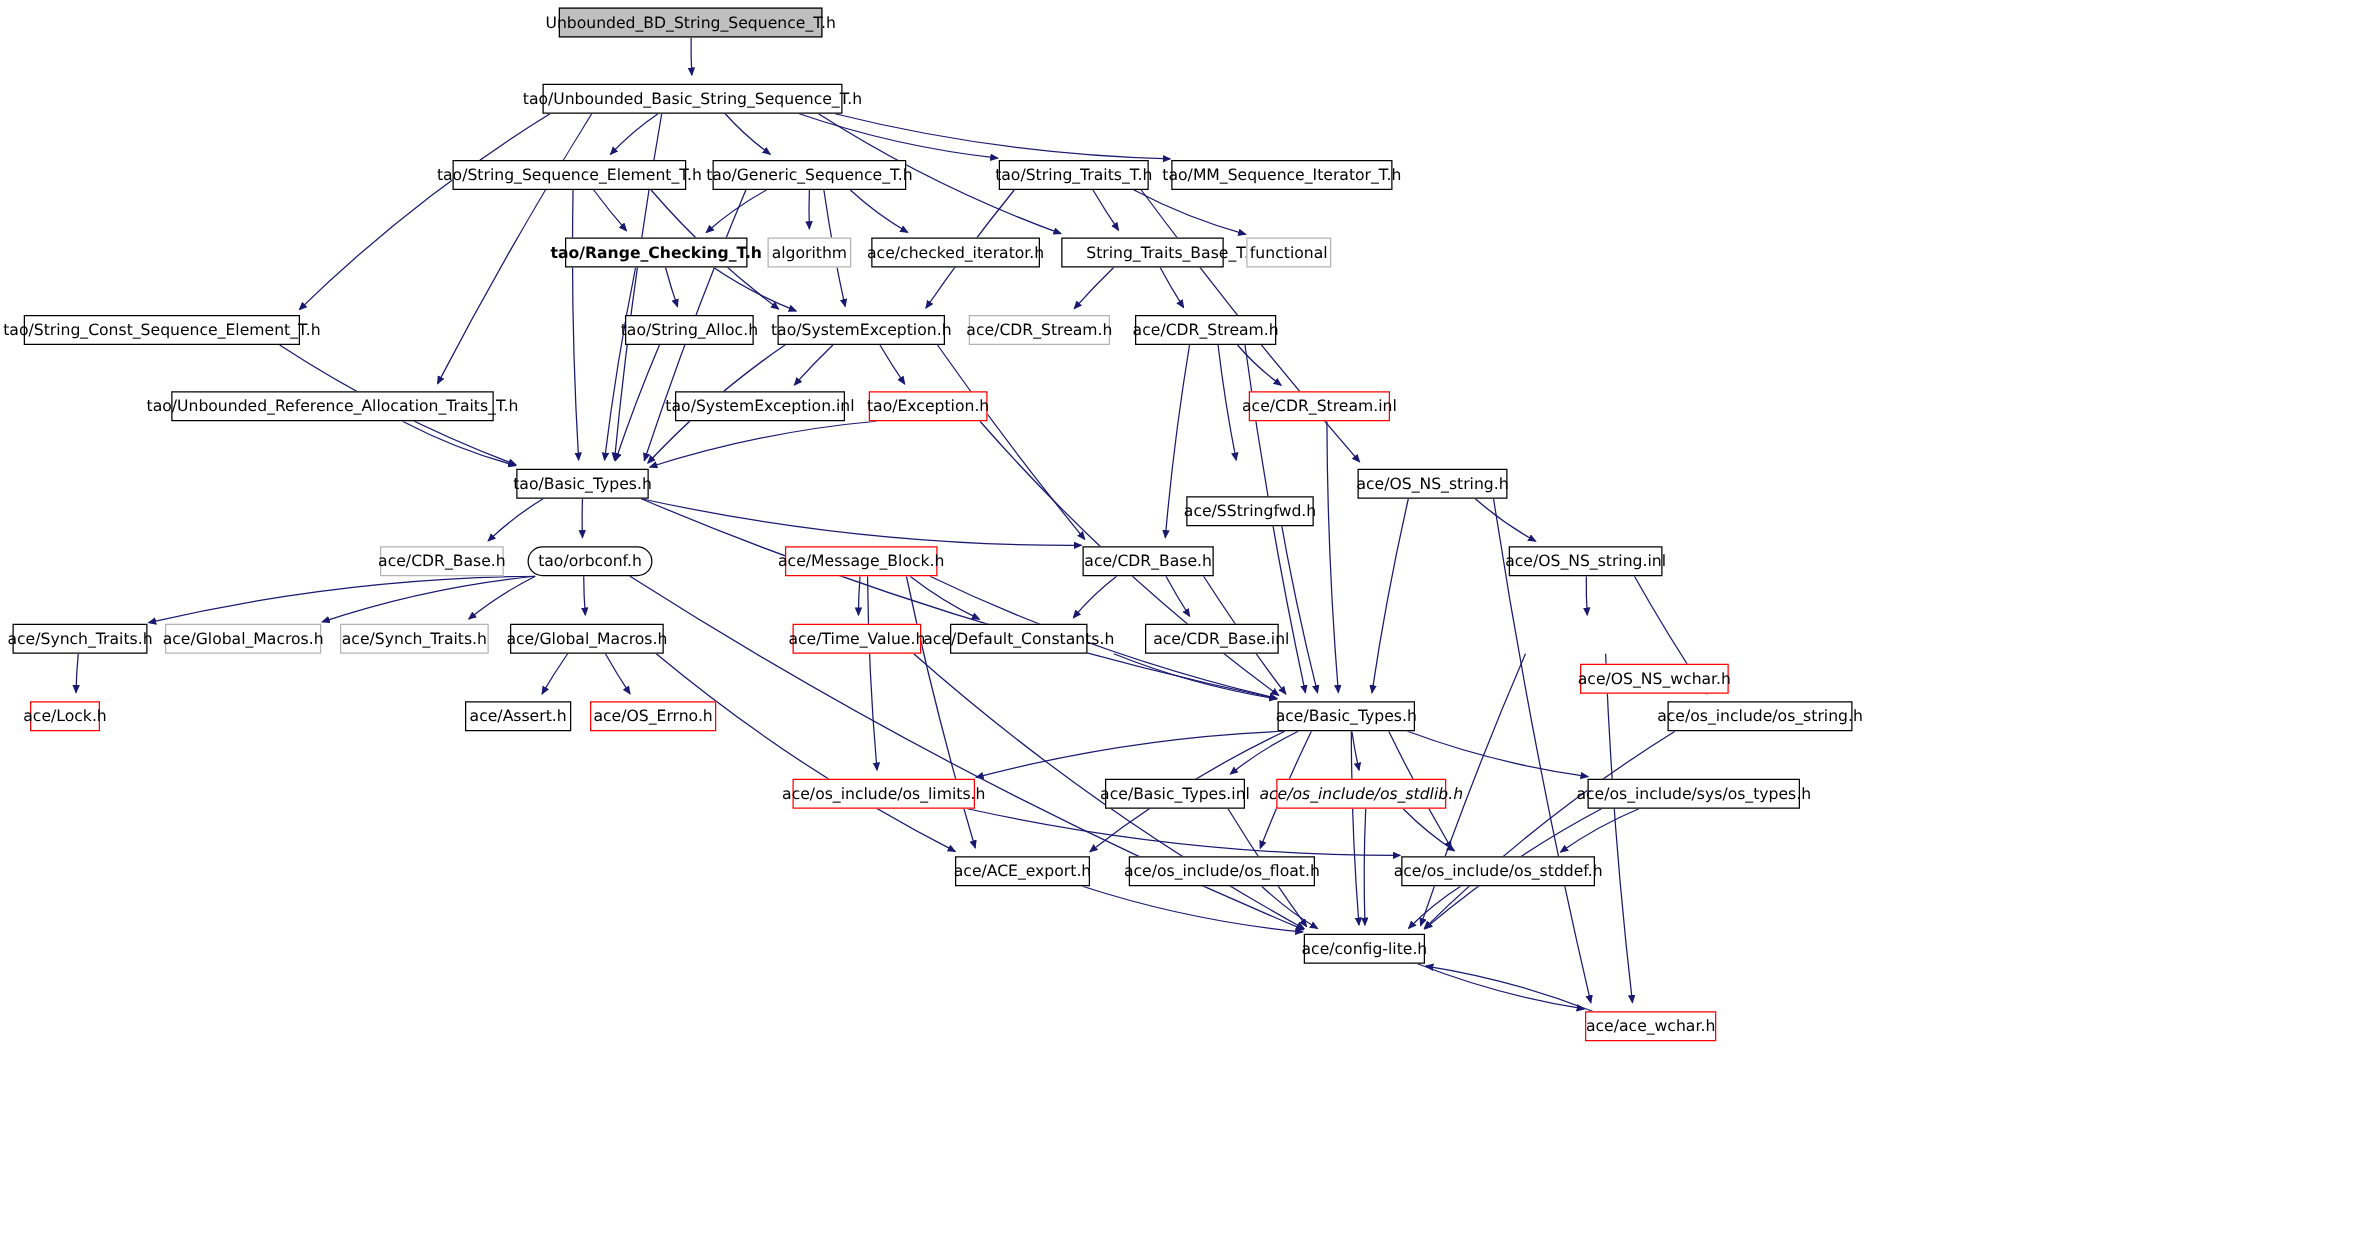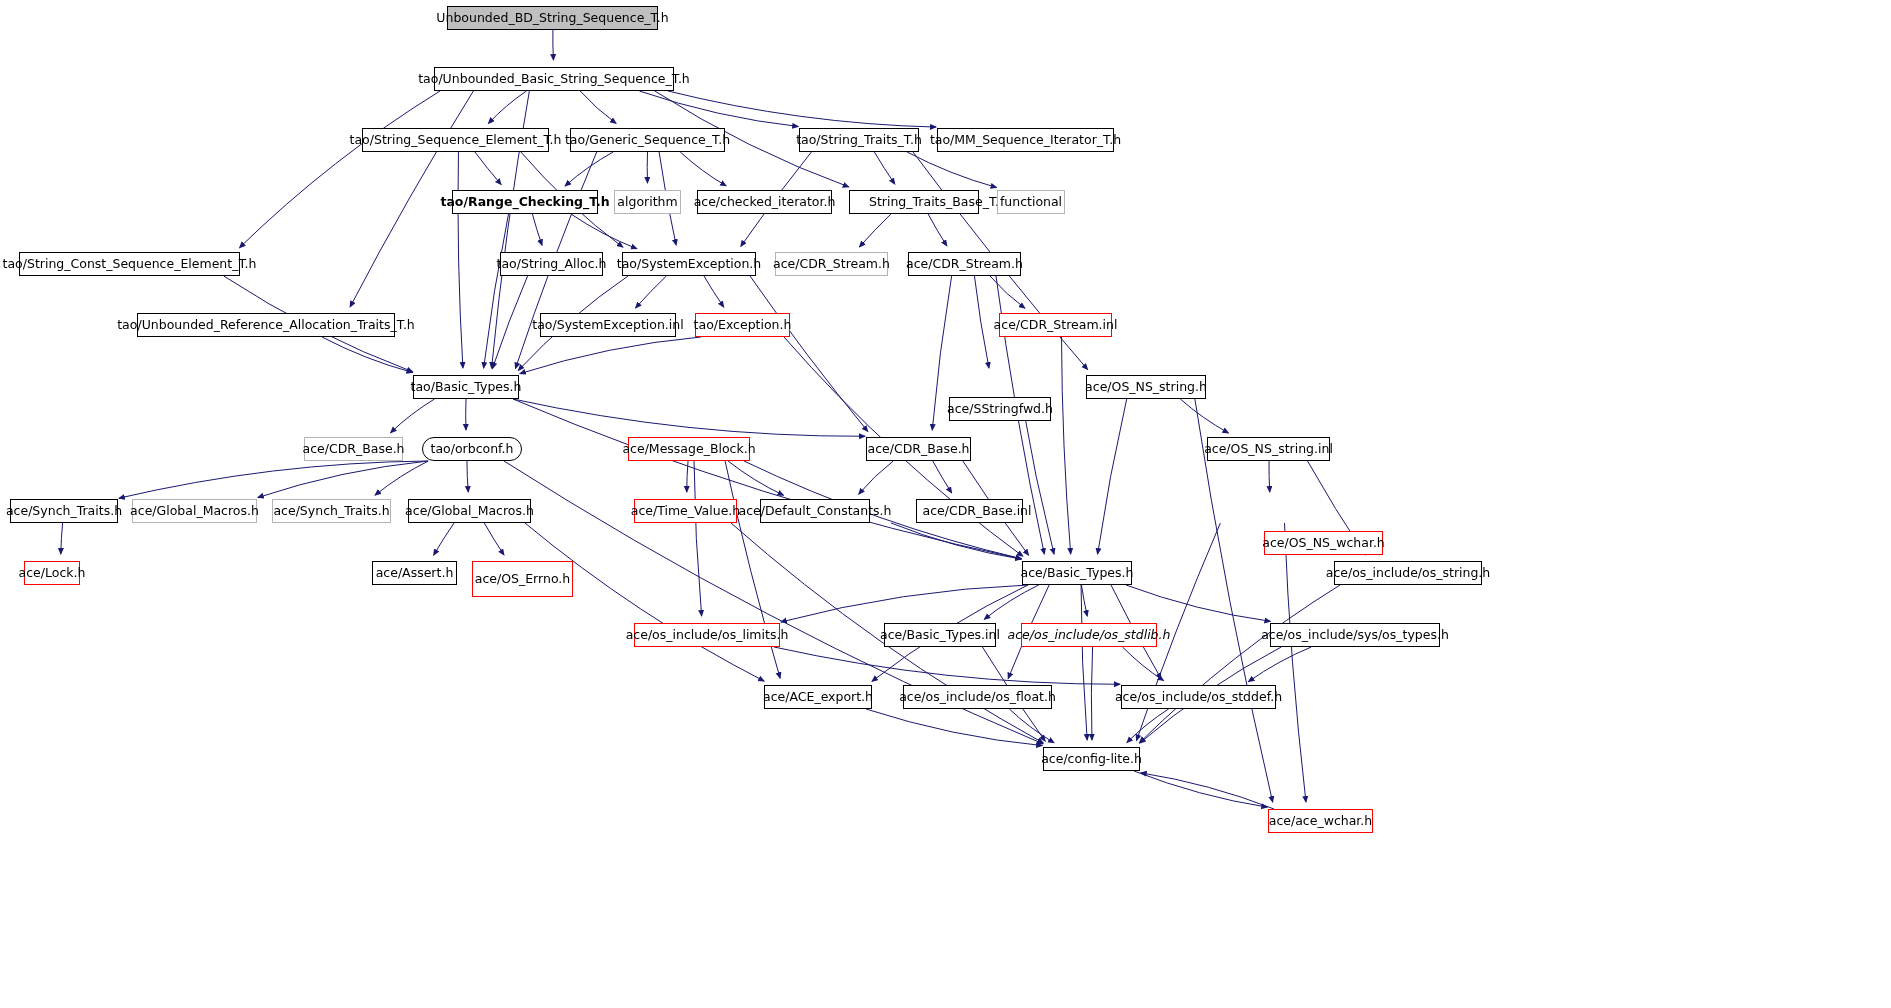--- a/index.html
+++ b/index.html
@@ -224,21 +224,21 @@
       </div>
       <div class="node red" style="left: 1264px; top: 499px; width: 119px; height: 24px; font-size: 12.5px; margin-top: 32px;">
         <span>ace/OS_NS_wchar.h</span>
       </div>
       <div class="node red" style="left: 24px; top: 561px; width: 56px; height: 24px; font-size: 12.5px;">
         <span>ace/Lock.h</span>
       </div>
       <div class="node" style="left: 372px; top: 561px; width: 85px; height: 24px; font-size: 12.5px;">
         <span>ace/Assert.h</span>
       </div>
-      <div class="node red" style="left: 472px; top: 561px; width: 101px; height: 36px; font-size: 12.5px;">
+      <div class="node red" style="left: 472px; top: 561px; width: 101px; height: 24px; font-size: 12.5px;">
         <span>ace/OS_Errno.h</span>
       </div>
       <div class="node" style="left: 1022px; top: 561px; width: 110px; height: 24px; font-size: 12.5px;">
         <span>ace/Basic_Types.h</span>
       </div>
       <div class="node" style="left: 1334px; top: 561px; width: 148px; height: 24px; font-size: 12.5px;">
         <span>ace/os_include/os_string.h</span>
       </div>
       <div class="node red" style="left: 634px; top: 623px; width: 146px; height: 24px; font-size: 12.5px;">
         <span>ace/os_include/os_limits.h</span>

